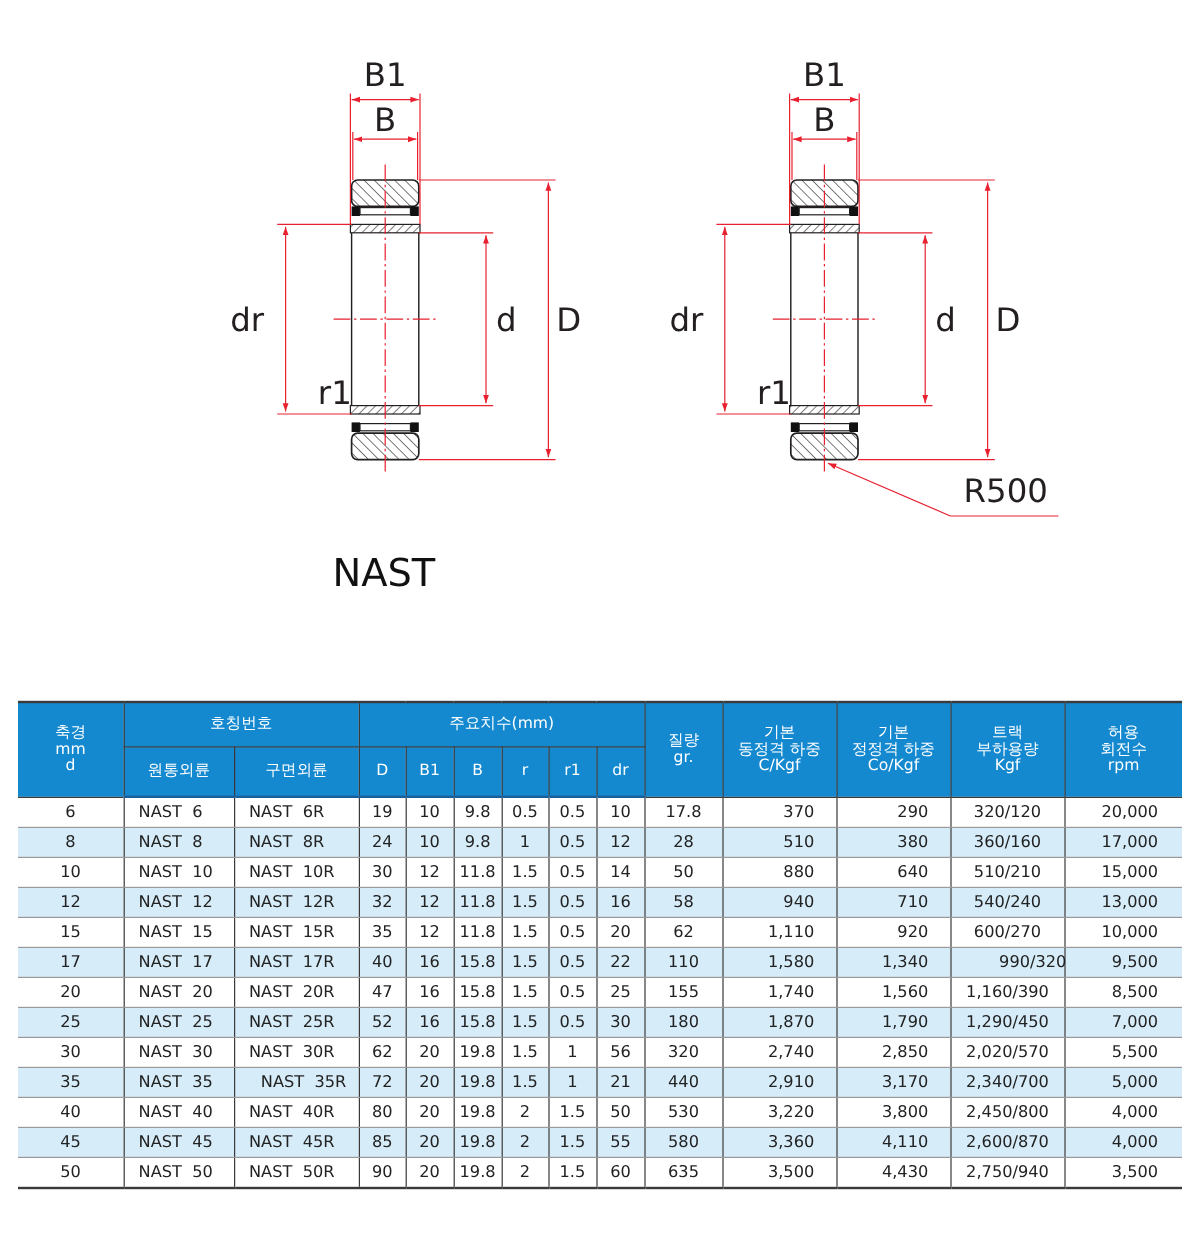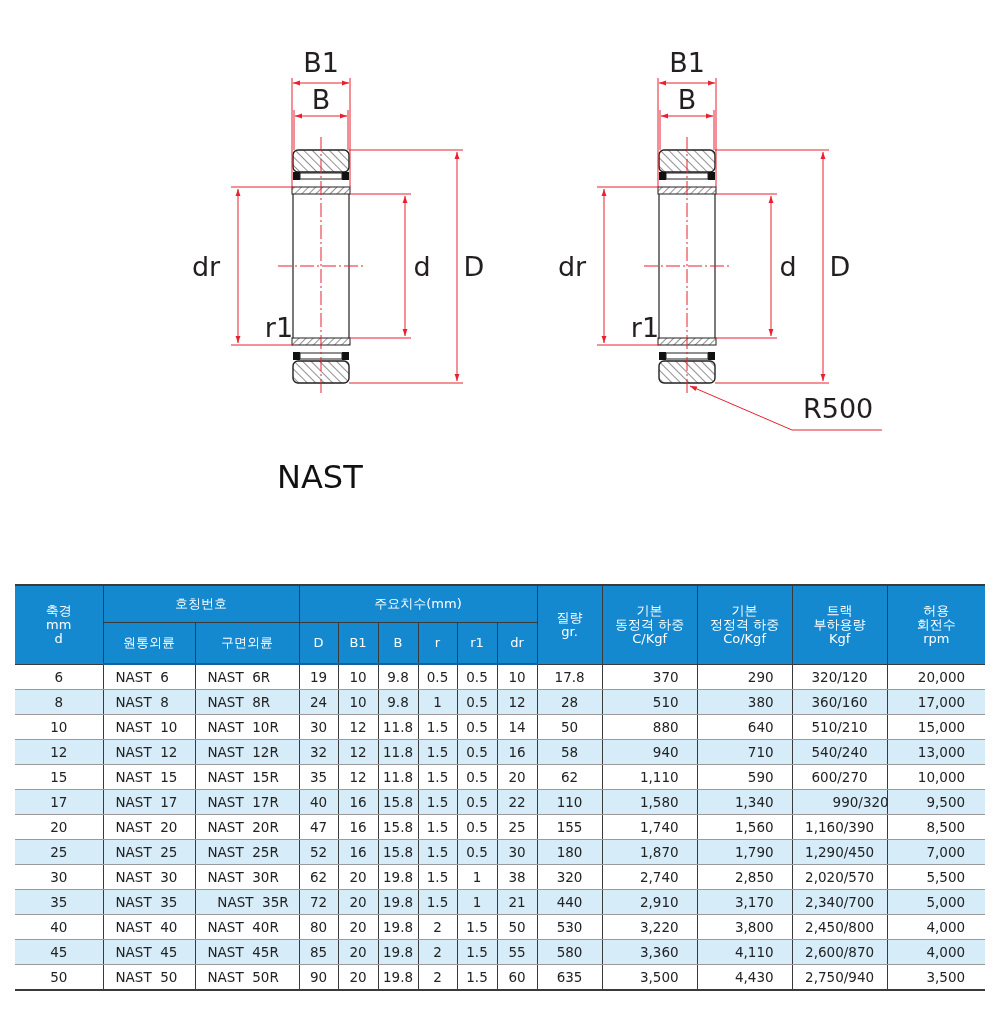--- a/index.html
+++ b/index.html
@@ -257,21 +257,21 @@
         <td class="name" style="white-space: pre;">NAST  15</td>
         <td class="name" style="white-space: pre;">NAST  15R</td>
         <td style="white-space: pre;">35</td>
         <td style="white-space: pre;">12</td>
         <td style="white-space: pre;">11.8</td>
         <td style="white-space: pre;">1.5</td>
         <td style="white-space: pre;">0.5</td>
         <td style="white-space: pre;">20</td>
         <td style="white-space: pre;">62</td>
         <td class="num-r" style="white-space: pre;">1,110</td>
-        <td class="num-r" style="white-space: pre;">590</td>
+        <td class="num-r" style="white-space: pre;">920</td>
         <td style="white-space: pre;">600/270</td>
         <td class="last" style="white-space: pre;">10,000</td>
       </tr>
       <tr class="alt">
         <td class="first" style="white-space: pre;">17</td>
         <td class="name" style="white-space: pre;">NAST  17</td>
         <td class="name" style="white-space: pre;">NAST  17R</td>
         <td style="white-space: pre;">40</td>
         <td style="white-space: pre;">16</td>
         <td style="white-space: pre;">15.8</td>
@@ -318,21 +318,21 @@
       </tr>
       <tr>
         <td class="first" style="white-space: pre;">30</td>
         <td class="name" style="white-space: pre;">NAST  30</td>
         <td class="name" style="white-space: pre;">NAST  30R</td>
         <td style="white-space: pre;">62</td>
         <td style="white-space: pre;">20</td>
         <td style="white-space: pre;">19.8</td>
         <td style="white-space: pre;">1.5</td>
         <td style="white-space: pre;">1</td>
-        <td style="white-space: pre;">38</td>
+        <td style="white-space: pre;">56</td>
         <td style="white-space: pre;">320</td>
         <td class="num-r" style="white-space: pre;">2,740</td>
         <td class="num-r" style="white-space: pre;">2,850</td>
         <td style="white-space: pre;">2,020/570</td>
         <td class="last" style="white-space: pre;">5,500</td>
       </tr>
       <tr class="alt">
         <td class="first" style="white-space: pre;">35</td>
         <td class="name" style="white-space: pre;">NAST  35</td>
         <td class="name" style="white-space: pre; text-align: center;">NAST  35R</td>

